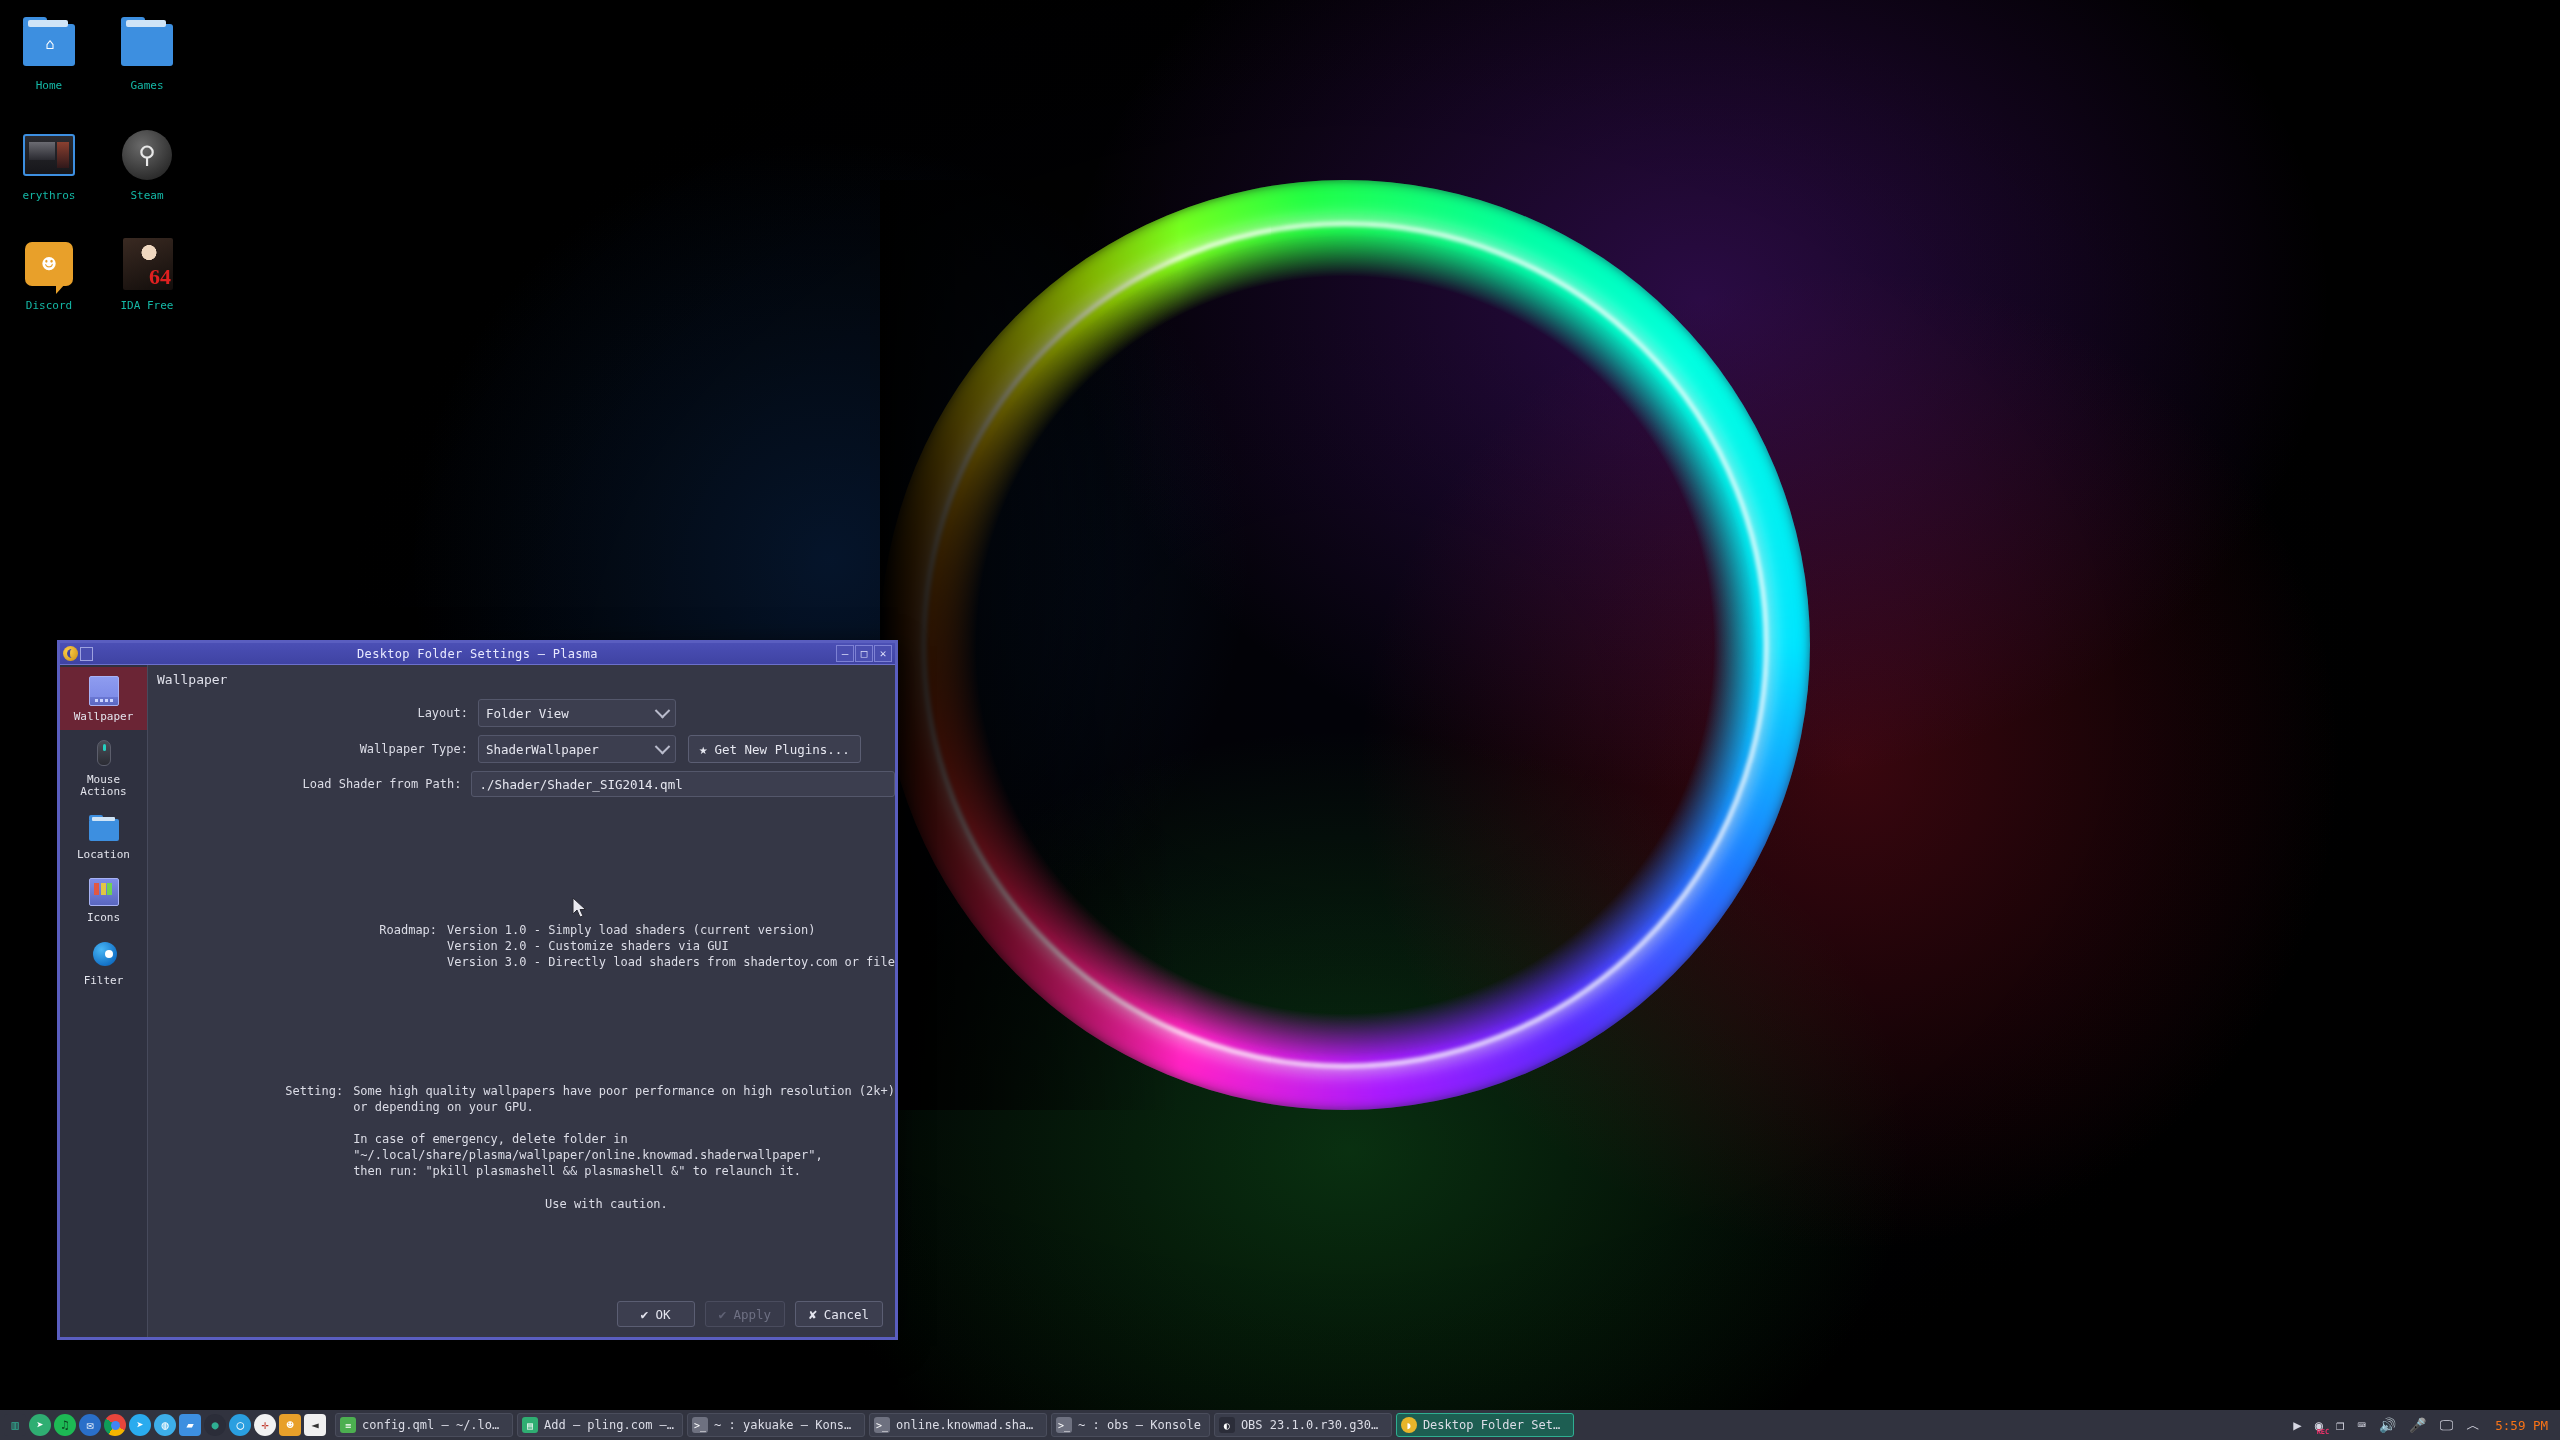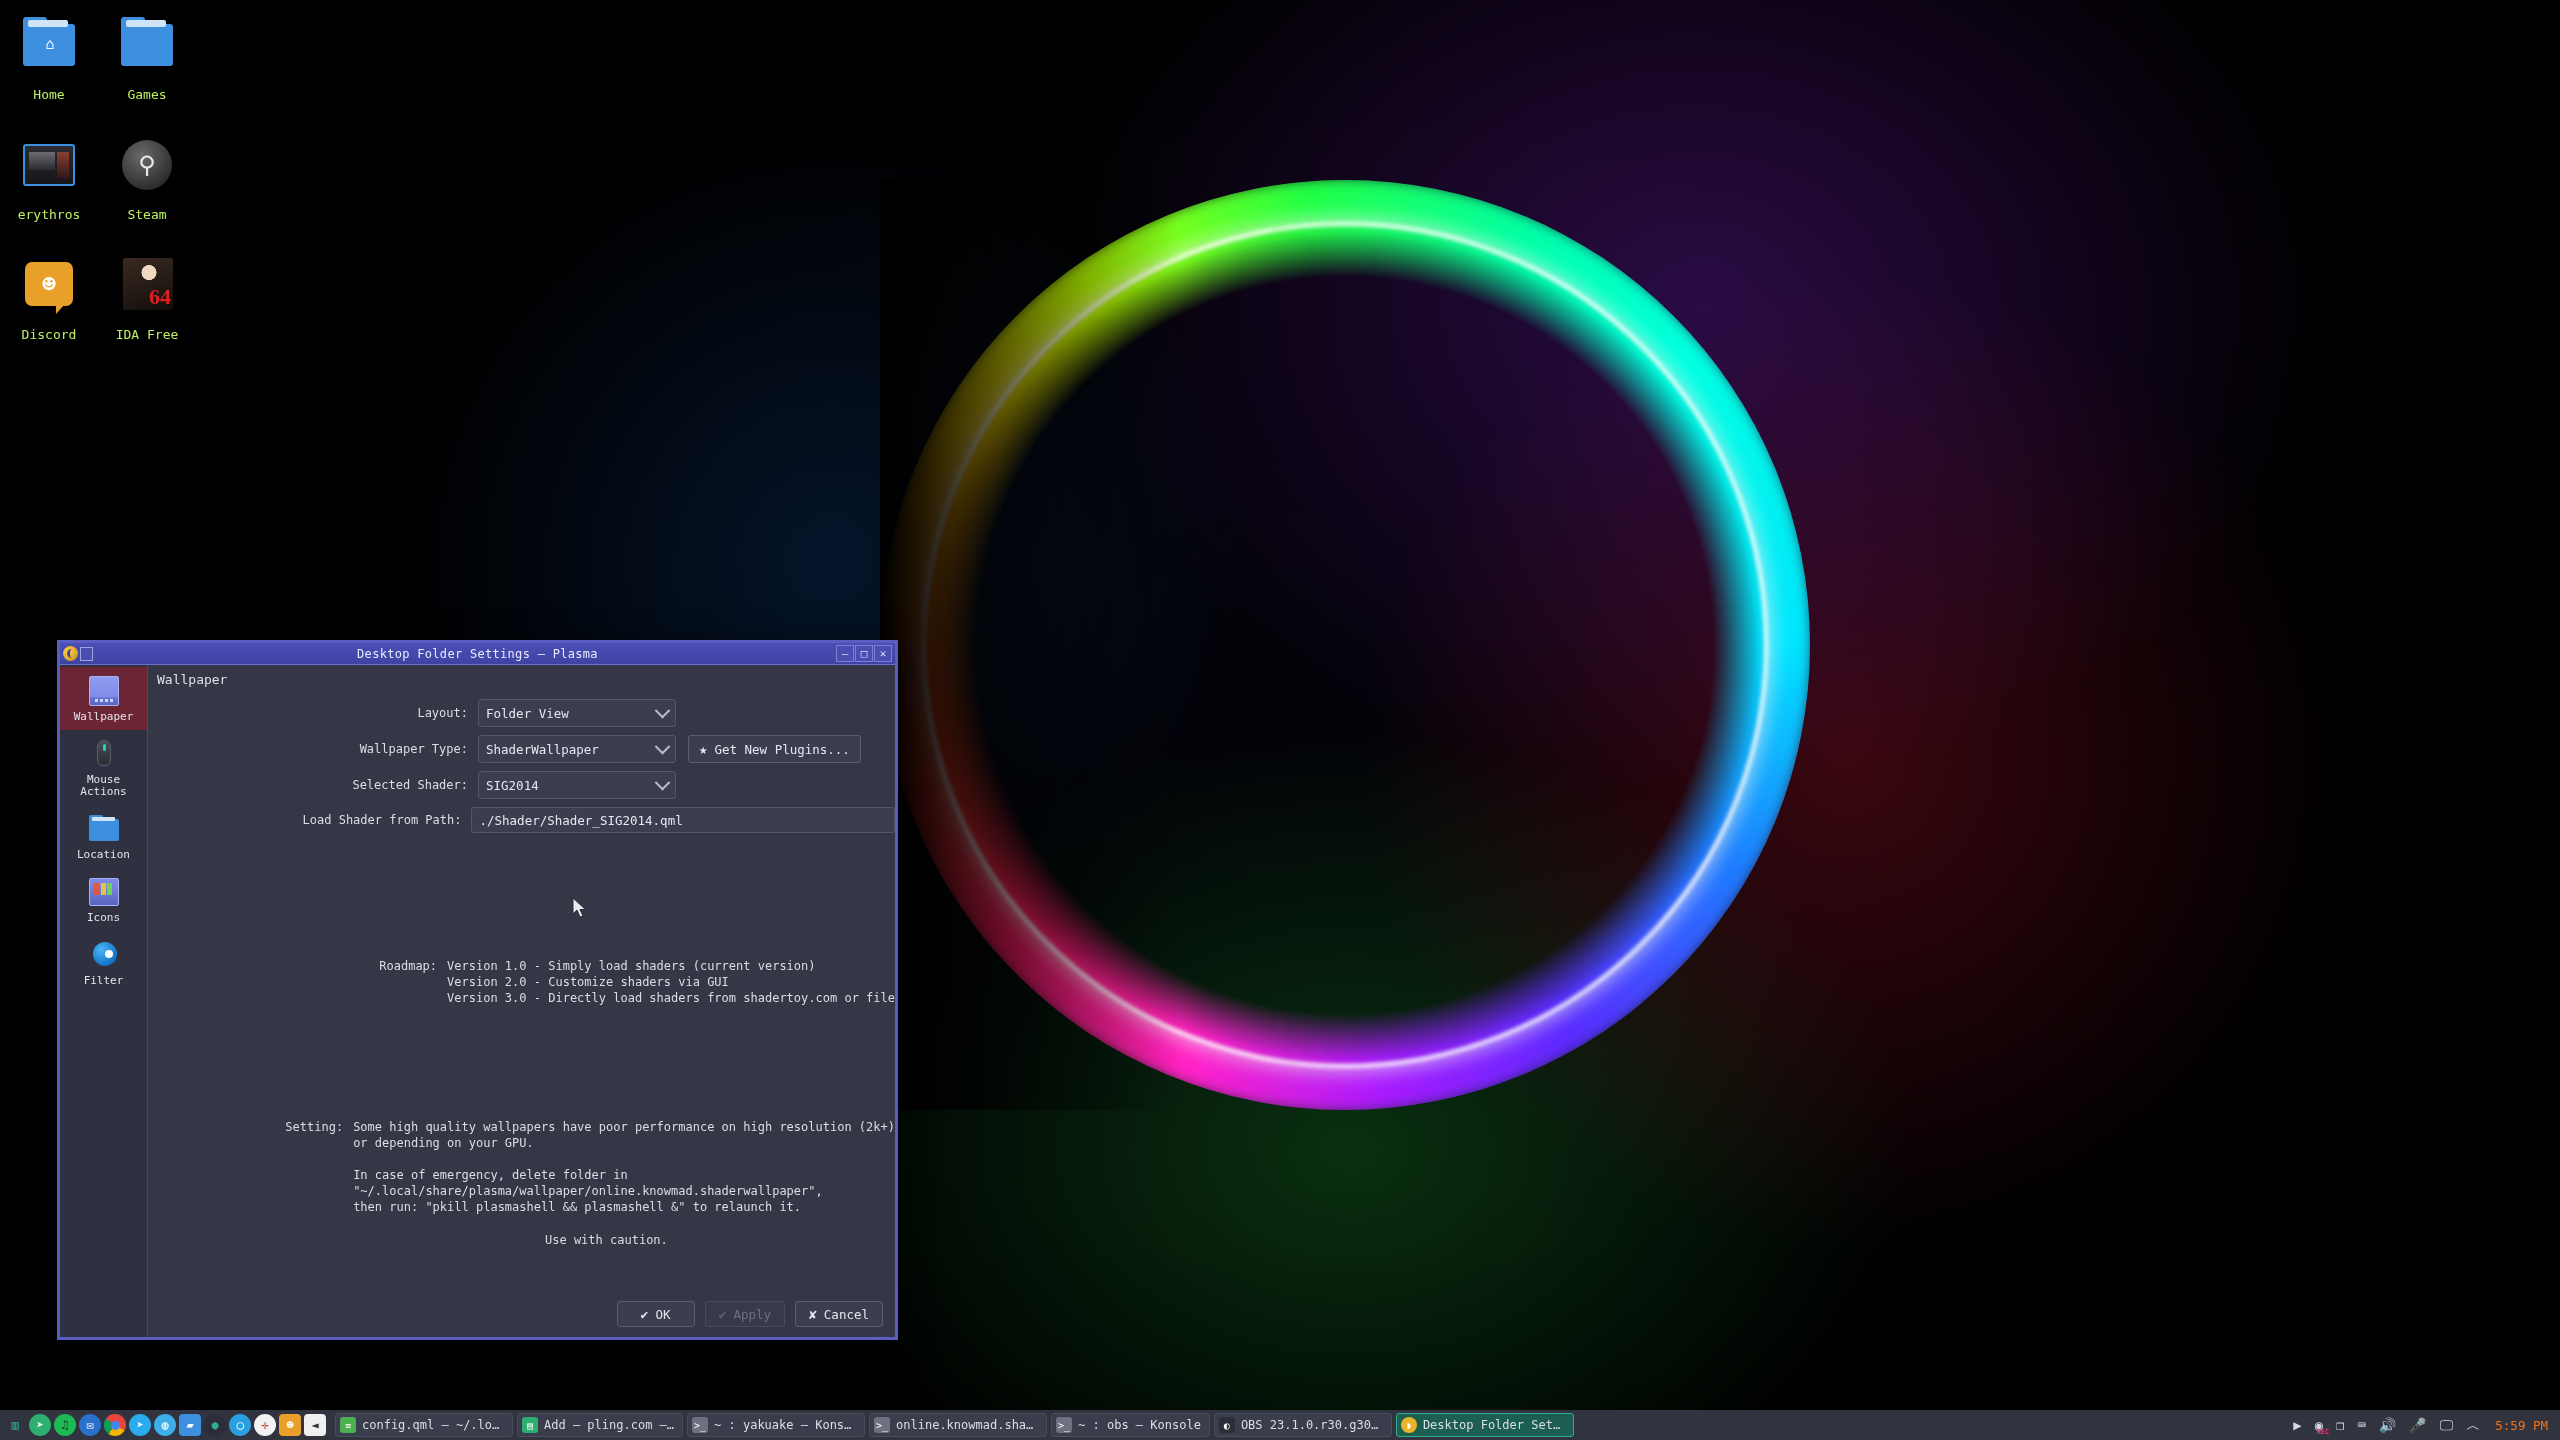--- a/index.html
+++ b/index.html
@@ -73,21 +73,21 @@
   
   #desktop-icons { position:absolute; left:0; top:8px; width:220px; }
   .dicon-row { display:flex; }
   .dicon {
     width:98px; padding:8px 0 6px;
     display:flex; flex-direction:column; align-items:center;
     margin:0 0 20px 0;
   }
   .dicon .glyph { width:56px; height:56px; position:relative; }
   .dicon .lbl {
-    margin-top:15px; color:#bef264; font-size:13px;
+    margin-top:7px; color:#14b8a6; font-size:11px;
     text-shadow:0 1px 2px #000, 0 0 4px #000;
     font-family:"DejaVu Sans Mono","Liberation Mono",monospace;
     white-space:nowrap;
   }
   .folder {
     position:absolute; left:2px; top:8px; width:52px; height:42px;
     background:#3d8fe0; border-radius:3px;
   }
   .folder:before {
     content:""; position:absolute; left:0; top:-7px; width:24px; height:9px;
@@ -488,27 +488,20 @@
             <div class="combo">
               <span>ShaderWallpaper</span>
               <span class="chev"></span>
             </div>
             <div class="plugbtn">
               <span class="star">★</span>
               <span>Get New Plugins...</span>
             </div>
           </div>
 
-          <div class="frow">
-            <div class="flabel">Selected Shader:</div>
-            <div class="combo">
-              <span>SIG2014</span>
-              <span class="chev"></span>
-            </div>
-          </div>
 
           <div class="frow">
             <div class="flabel">Load Shader from Path:</div>
             <div class="textinput">
               <span>./Shader/Shader_SIG2014.qml</span>
             </div>
           </div>
 
         </div>
 

